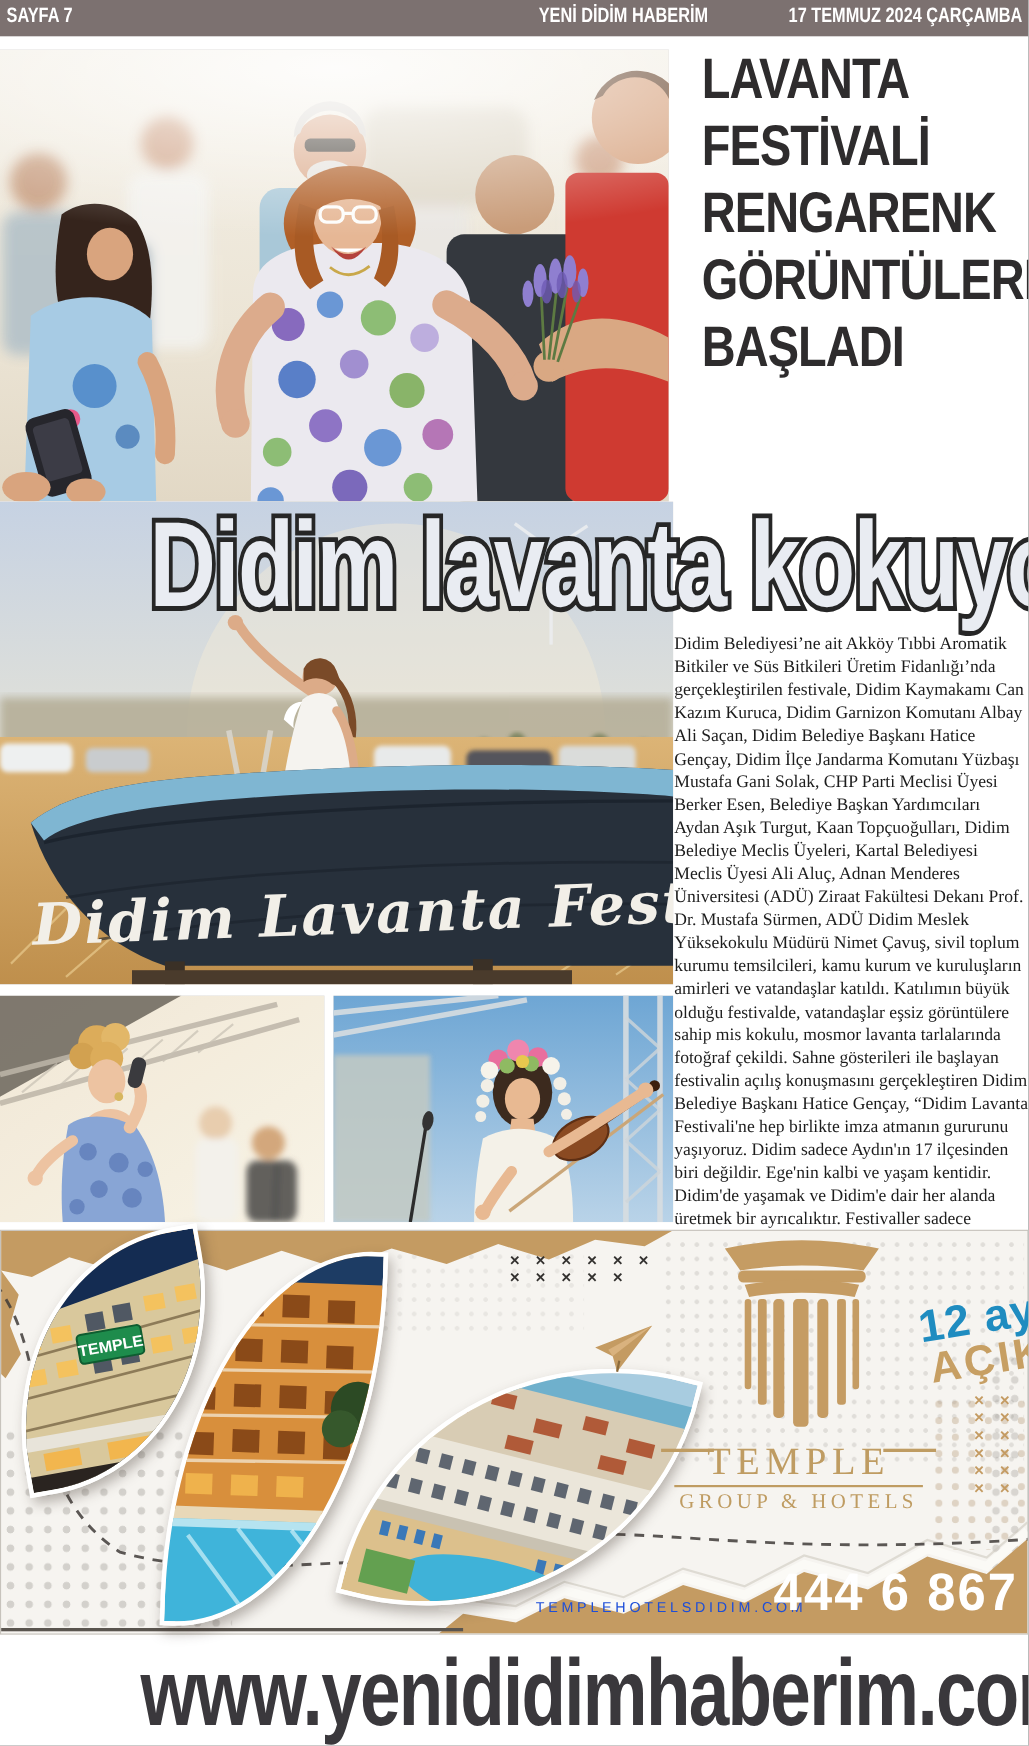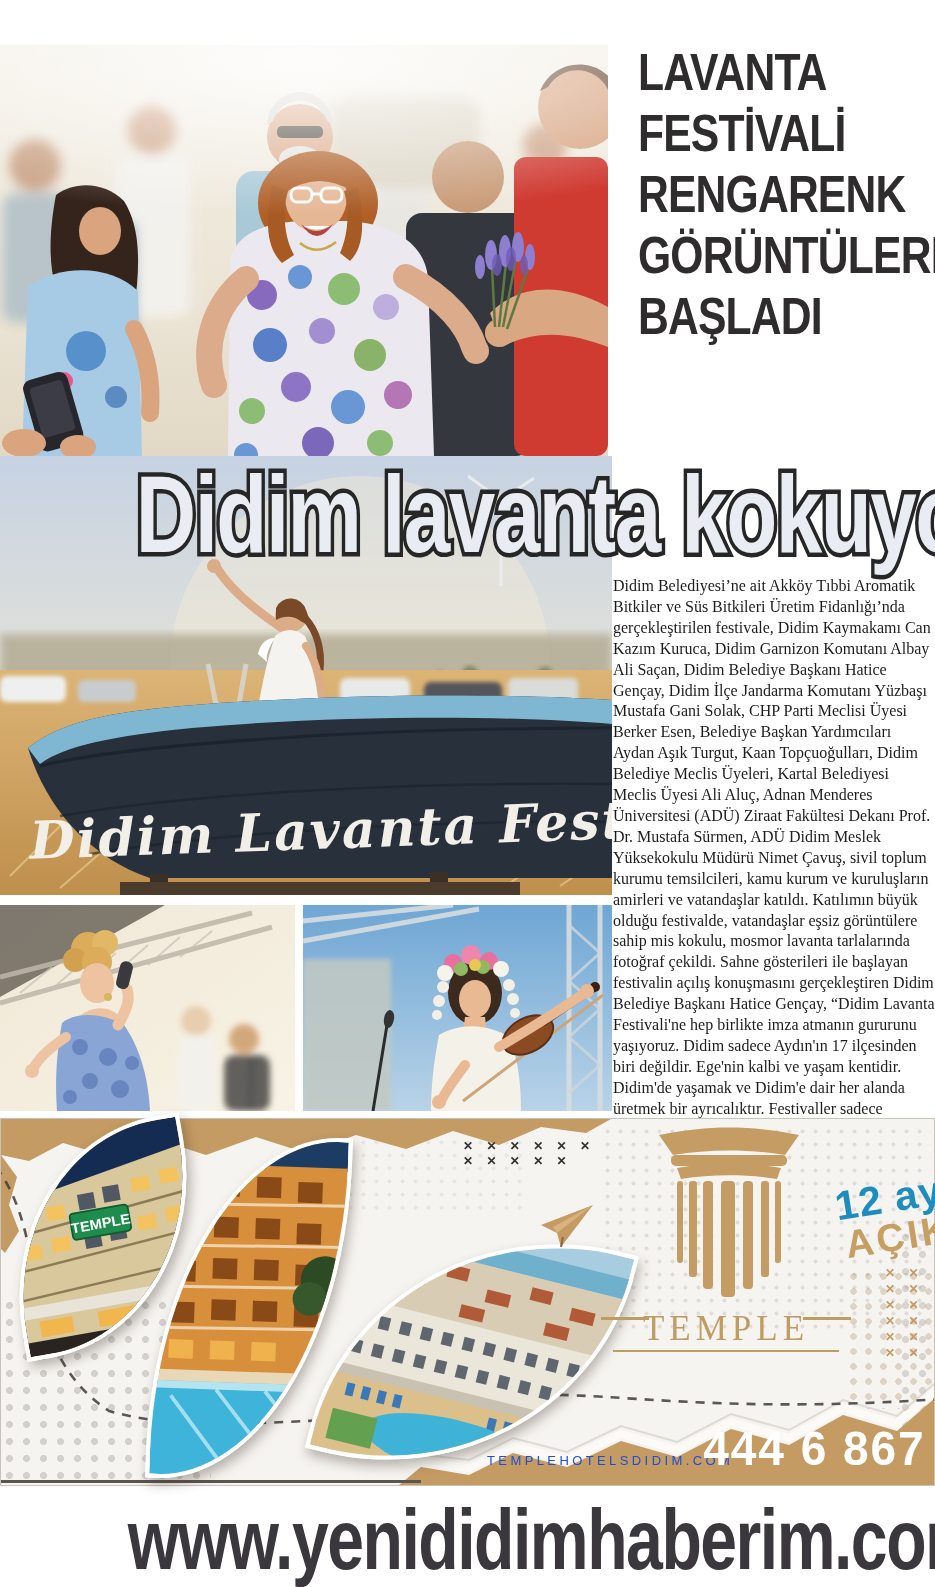--- a/index.html
+++ b/index.html
@@ -84,20 +84,25 @@
   .footer{left:0;top:1494px;width:935px;height:92px;text-align:center;}
   .footer-inner{display:inline-block;font-size:86px;line-height:90px;font-weight:800;
       white-space:nowrap;transform:scaleX(.77);transform-origin:center top;
       color:#3a383c;letter-spacing:-2px;}
 </style>
 </head>
 <body>
 
 <div class="page">
 
+  <div class="abs topbar">
+    <span class="tb-left">SAYFA 7</span>
+    <span class="tb-center">YENİ DİDİM HABERİM</span>
+    <span class="tb-right">17 TEMMUZ 2024 ÇARÇAMBA</span>
+  </div>
 
   <div class="abs photo photo-crowd">
     <svg width="608" height="411" viewBox="0 0 608 411" preserveAspectRatio="none">
       <defs>
         <linearGradient id="csky" x1="0" y1="0" x2="0" y2="1">
           <stop offset="0" stop-color="#f4f0e7"></stop>
             <stop offset=".6" stop-color="#ece5d6"></stop>
           <stop offset="1" stop-color="#e2d8c5"></stop>
         </linearGradient>
         <filter id="b6">
@@ -630,20 +635,21 @@
         <rect x="38" y="54" width="8" height="96" rx="3"></rect>
         <rect x="110" y="54" width="8" height="96" rx="3"></rect>
         <rect x="26" y="54" width="6" height="82" rx="3"></rect>
         <rect x="124" y="54" width="6" height="82" rx="3"></rect>
       </g>
     </svg>
     <div class="brand-flank-l"></div>
     <div class="brand-flank-r"></div>
     <div class="brand">TEMPLE</div>
     <div class="brand-rule"></div>
+    <div class="brand-sub">GROUP &amp; HOTELS</div>
 
     <div class="badge">
       <div class="b1">12 ay</div>
       <div class="b2">AÇIK</div>
     </div>
 
     <div class="ad-site">TEMPLEHOTELSDIDIM.COM</div>
     <div class="ad-phone">444 6 867</div>
   </div>
 

